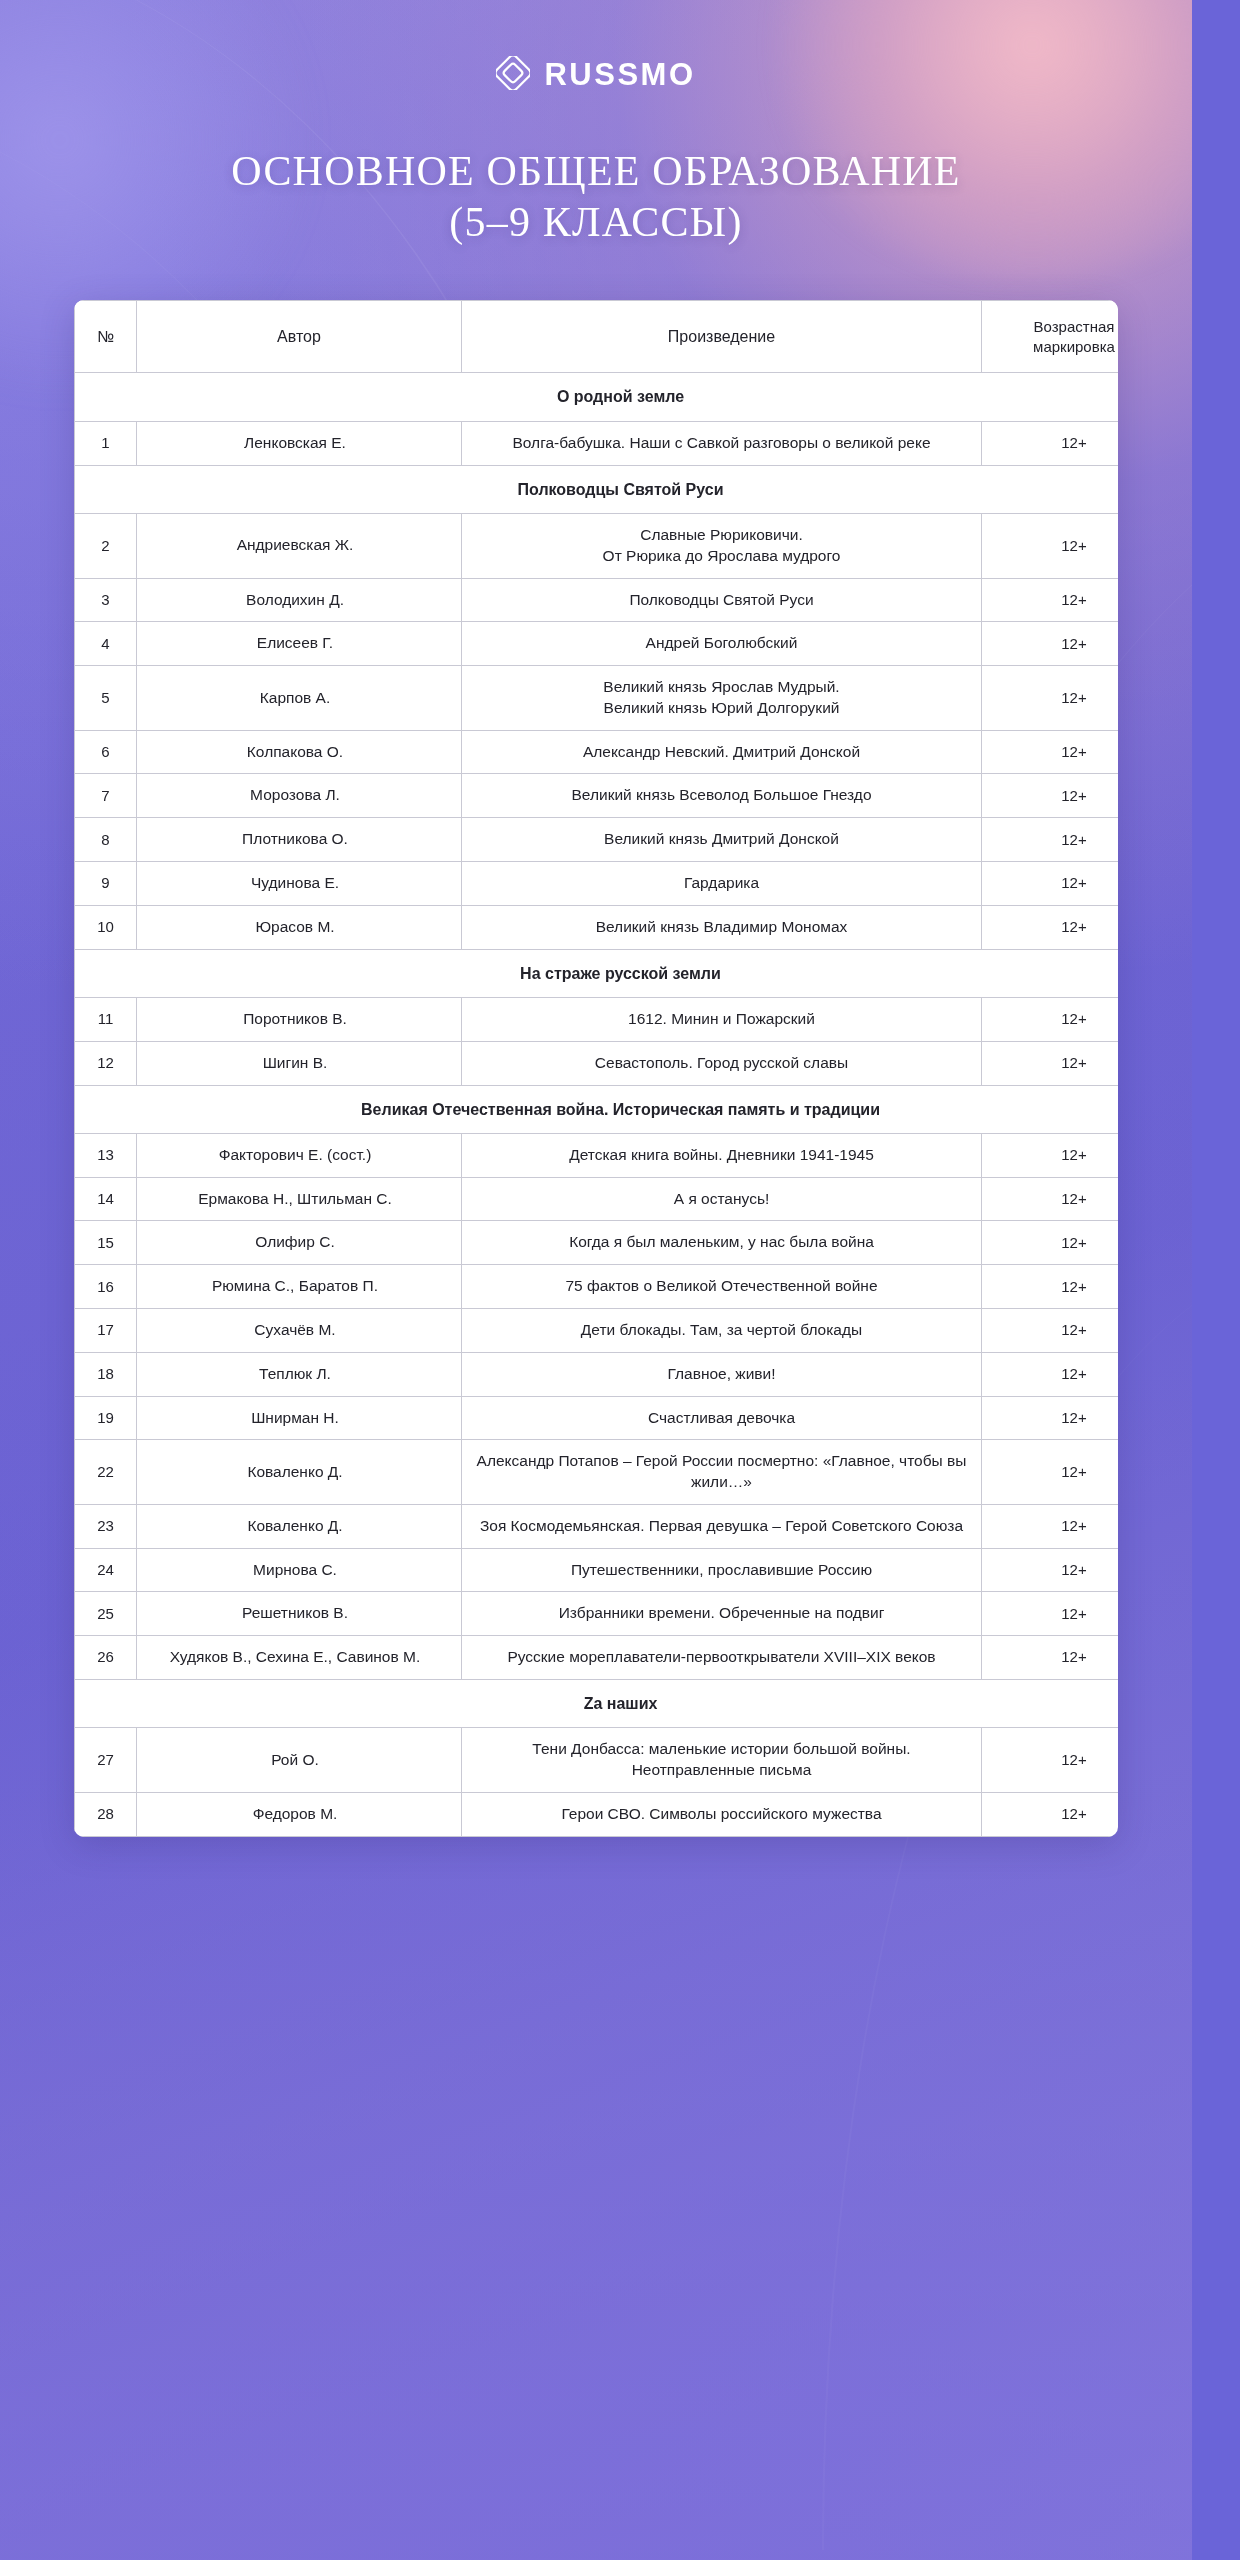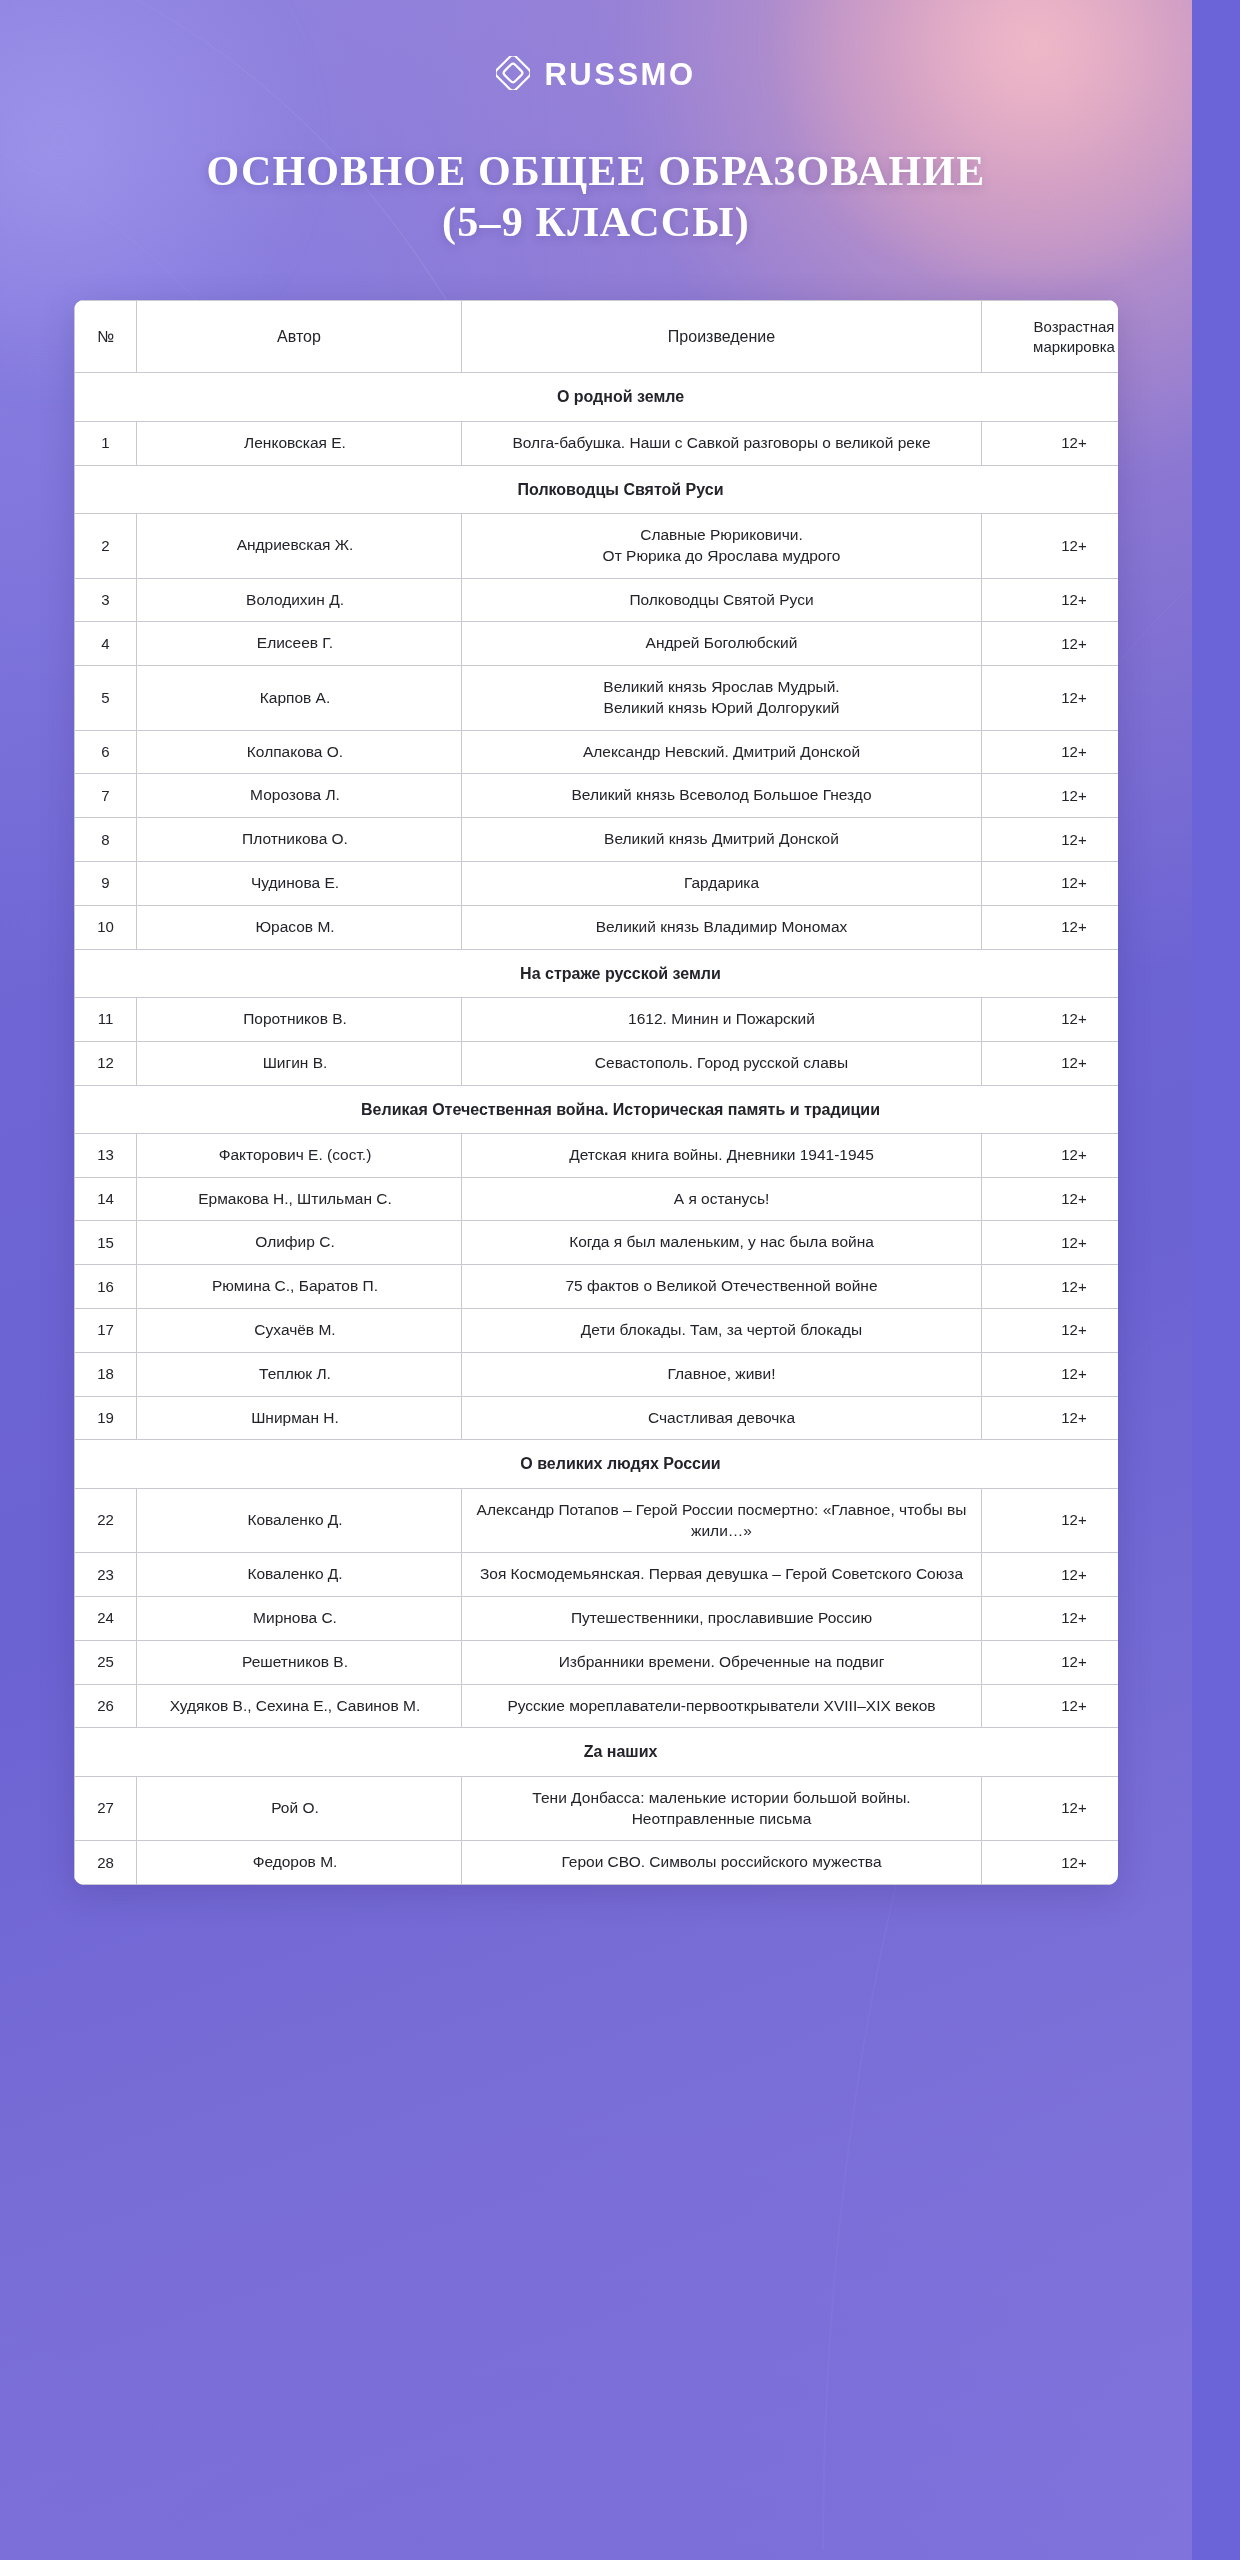--- a/index.html
+++ b/index.html
@@ -83,21 +83,21 @@
     color: #ffffff;
     font-size: 31px;
     font-weight: bold;
     letter-spacing: 2.5px;
   }
   .title {
     position: relative;
     text-align: center;
     color: #ffffff;
     font-family: "Liberation Serif", serif;
-    font-weight: bold;
+    font-weight: normal;
     font-size: 42px;
     line-height: 1.22;
     letter-spacing: 1.2px;
     margin: 52px 60px 0 60px;
     text-shadow: 0 2px 10px rgba(60,40,120,.25);
   }
 
   
   .table-wrap {
     position: relative;
@@ -309,23 +309,20 @@
             <td class="author">Теплюк Л.</td>
             <td class="work">Главное, живи!</td>
             <td class="age">12+</td>
           </tr>
           <tr>
             <td class="num">19</td>
             <td class="author">Шнирман Н.</td>
             <td class="work">Счастливая девочка</td>
             <td class="age">12+</td>
           </tr>
-          <tr class="section">
-            <td colspan="4">О великих людях России</td>
-          </tr>
           <tr>
             <td class="num">22</td>
             <td class="author">Коваленко Д.</td>
             <td class="work">Александр Потапов – Герой России посмертно: «Главное, чтобы вы жили…»</td>
             <td class="age">12+</td>
           </tr>
           <tr>
             <td class="num">23</td>
             <td class="author">Коваленко Д.</td>
             <td class="work">Зоя Космодемьянская. Первая девушка – Герой Советского Союза</td>

